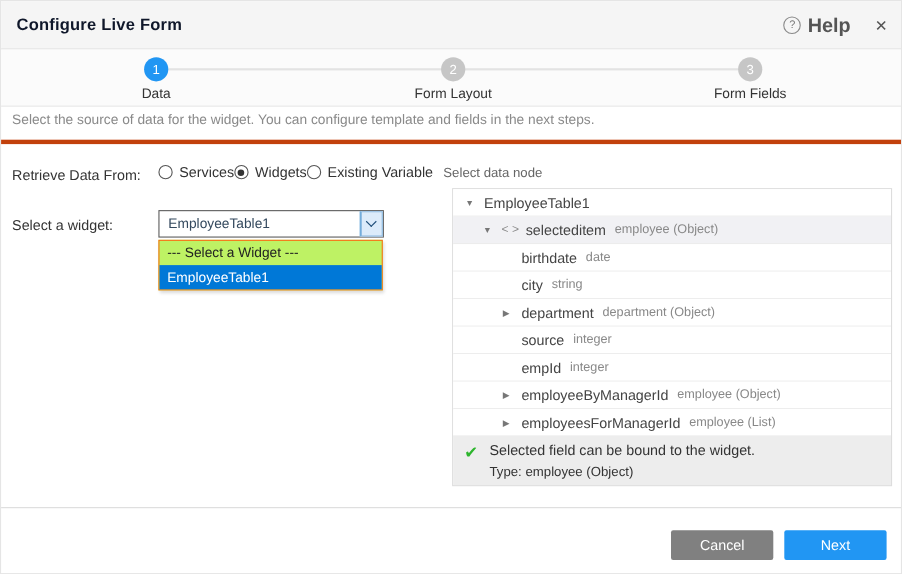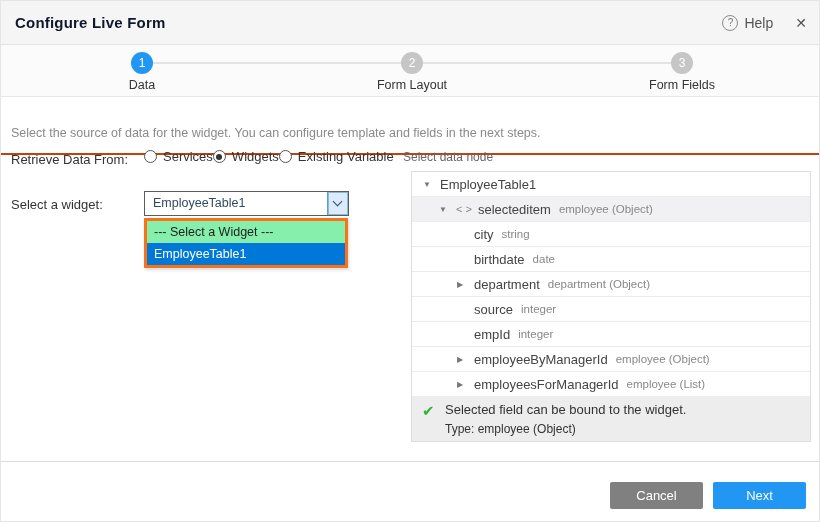--- a/index.html
+++ b/index.html
@@ -6,47 +6,47 @@
   html,body { background:#fff; }
   body { font-family:"Liberation Sans","DejaVu Sans",sans-serif; color:#333; }
   .dialog { position:relative; width:820px; height:522px; background:#fff; overflow:hidden; border:1px solid #e5e5e5; }
 
   
   .header { position:absolute; top:0; left:0; width:820px; height:44px; background:#f5f5f5; border-bottom:1px solid #e2e2e2; }
   .title { position:absolute; left:14px; top:0; line-height:44px; font-size:15px; font-weight:600; color:#0f172a; letter-spacing:.2px; }
   .header-right { position:absolute; right:14px; top:0; height:44px; display:flex; align-items:center; gap:10px; }
   .help-wrap { display:flex; align-items:center; gap:6px; cursor:pointer; }
   .help-circle { width:16px; height:16px; border:1px solid #8a8a8a; border-radius:50%; color:#777; font-size:10px; line-height:14px; text-align:center; display:inline-block; }
-  .help-label { font-size:14px; color:#555; }
+  .help-label { font-size:18px; color:#555;font-weight:bold; }
   .close-x { font-size:14px; color:#555; margin-left:12px; cursor:pointer; }
 
   
   .stepper { position:absolute; top:44px; left:0; width:820px; height:52px; background:#fbfbfb; border-bottom:1px solid #e8e8e8; }
   .step-line { position:absolute; top:17px; height:2px; background:#e3e3e3; }
   .step-circle { position:absolute; top:7px; width:22px; height:22px; border-radius:50%; background:#c6c6c6; color:#fff; font-size:12px; line-height:22px; text-align:center; }
   .step-circle.active { background:#2196f3; }
   .step-label { position:absolute; top:33px; width:120px; text-align:center; font-size:12.5px; color:#333; }
 
   
-  .instruction { position:absolute; top:112px; left:0; width:820px; height:42px; border-bottom:2px solid #c2410c; }
+  .instruction { position:absolute; top:88px; left:0; width:820px; height:42px; border-bottom:4px solid #c2410c; }
   .instruction span { position:absolute; left:10px; top:13px; font-size:12.5px; color:#8a8a8a; }
 
   
   .field-label { position:absolute; left:10px; font-size:13px; color:#333; }
   .radio-row { position:absolute; left:143px; top:148px; display:flex; align-items:center; }
   .radio { display:flex; align-items:center; gap:6px; font-size:13px; color:#333; cursor:pointer; }
   .rcircle { position:relative; width:13px; height:13px; border:1.5px solid #555; border-radius:50%; background:#fff; flex:0 0 auto; }
   .radio.checked .rcircle::after { content:""; position:absolute; left:2.5px; top:2.5px; width:6px; height:6px; border-radius:50%; background:#333; }
 
   
   .select-box { position:absolute; left:143px; top:190px; width:205px; height:25px; background:#fff; border:1px solid #5c5c5c; cursor:pointer; }
   .select-value { position:absolute; left:8px; top:0; line-height:23px; font-size:12.5px; color:#34495e; }
   .select-arrow-seg { position:absolute; right:0; top:0; width:21px; height:23px; background:#dcebfa; border-left:1px solid #5a9fd4; box-shadow:inset 0 0 0 1px #8ab8e0; }
   .chev { position:absolute; left:6px; top:6px; width:7px; height:7px; border-right:1.6px solid #1f4e79; border-bottom:1.6px solid #1f4e79; transform:rotate(45deg); }
-  .dropdown-list { position:absolute; left:143px; top:217px; width:204px; background:#86efac; border:3px solid #f97316; box-shadow:1px 2px 3px rgba(0,0,0,.15); z-index:5; }
+  .dropdown-list { position:absolute; left:143px; top:217px; width:204px; background:#bef264; border:1px solid #f97316; box-shadow:1px 2px 3px rgba(0,0,0,.15); z-index:5; }
   .dd-item { height:22px; line-height:22px; padding-left:7px; font-size:12.5px; color:#222; cursor:pointer; }
   .dd-item.highlight { background:#0078d7; color:#fff; }
 
   
   .panel-title { position:absolute; left:402px; top:149px; font-size:12px; color:#666; }
   .tree-panel { position:absolute; left:410px; top:170px; width:400px; height:271px; border:1px solid #ddd; background:#fff; }
   .trow { height:25px; display:flex; align-items:center; border-bottom:1px solid #ececec; cursor:pointer; background:#fff; }
   .trow.selected { background:#f1f1f4; }
   .trow .arr { width:17px; flex:0 0 auto; font-size:8px; color:#777; }
   .trow .code-ic { font-size:11px; color:#888; margin-right:6px; letter-spacing:0; }
@@ -131,27 +131,27 @@
       <span class="lbl">EmployeeTable1</span>
     </div>
     <div class="trow lvl2 selected">
       <span class="arr">▼</span>
       <span class="code-ic">&lt; &gt;</span>
       <span class="lbl">selecteditem</span>
       <span class="typ">employee (Object)</span>
     </div>
     <div class="trow lvl3">
       <span class="arr"></span>
-      <span class="lbl">city</span>
-      <span class="typ">string</span>
+      <span class="lbl">birthdate</span>
+      <span class="typ">date</span>
     </div>
     <div class="trow lvl3">
       <span class="arr"></span>
-      <span class="lbl">birthdate</span>
-      <span class="typ">date</span>
+      <span class="lbl">city</span>
+      <span class="typ">string</span>
     </div>
     <div class="trow lvl3">
       <span class="arr">▶</span>
       <span class="lbl">department</span>
       <span class="typ">department (Object)</span>
     </div>
     <div class="trow lvl3">
       <span class="arr"></span>
       <span class="lbl">source</span>
       <span class="typ">integer</span>

